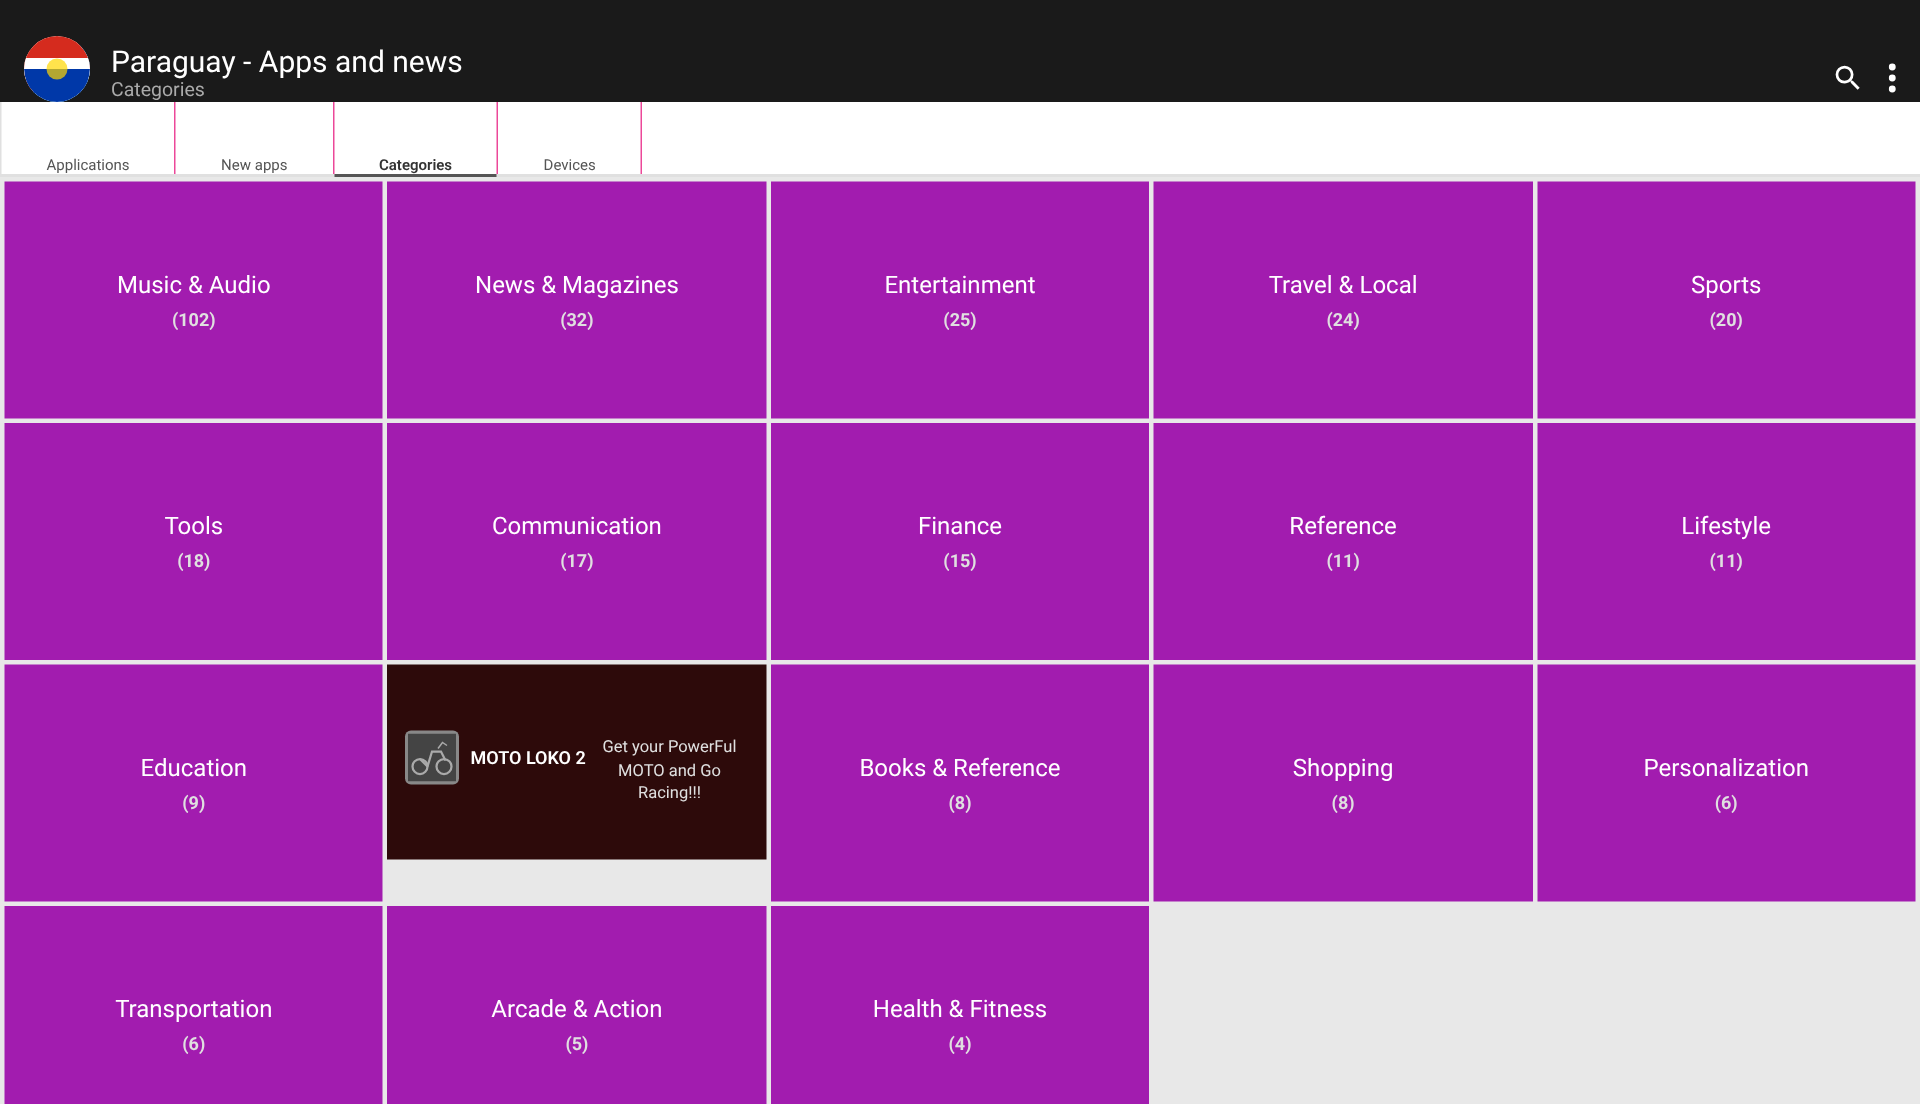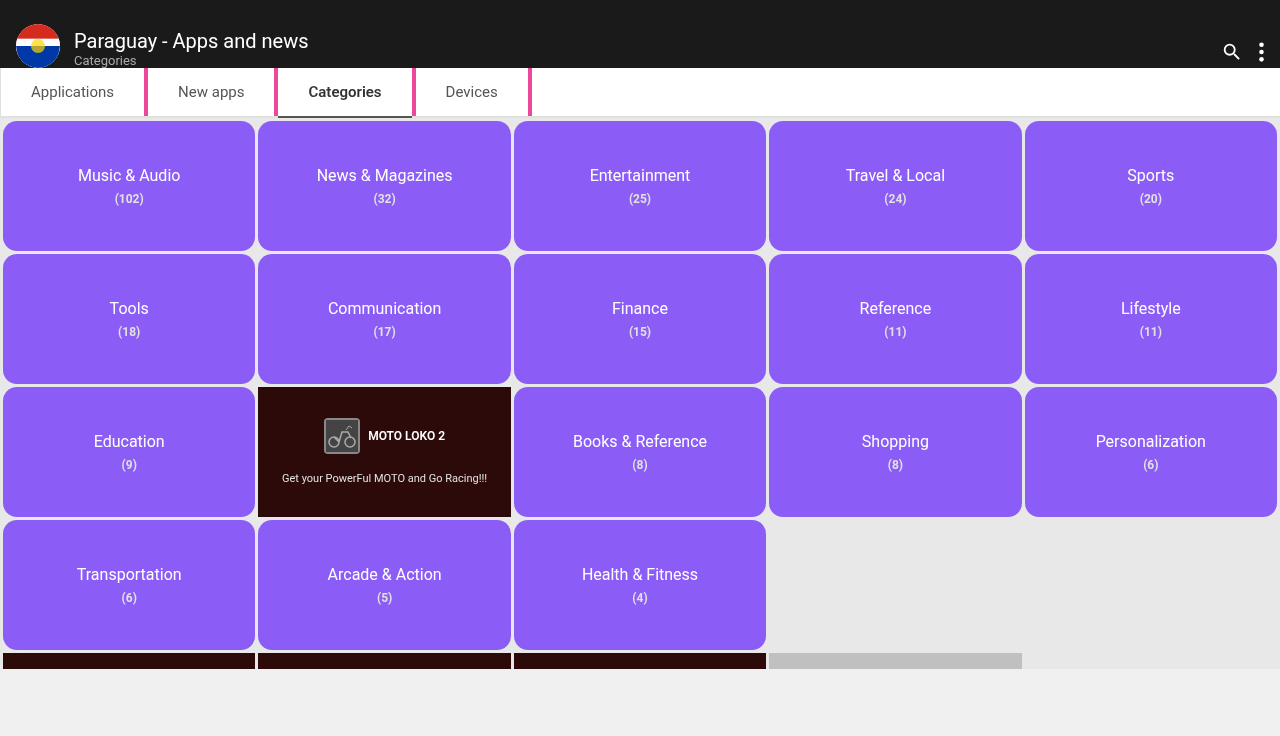--- a/index.html
+++ b/index.html
@@ -38,25 +38,25 @@
     .nav-tabs {
       background: white;
       display: flex;
       border-bottom: 2px solid #e0e0e0;
       height: 50px;
       align-items: stretch;
     }
     .nav-tab {
       padding: 0 30px;
       display: flex;
-      align-items: center;
-      font-size: 15px;
+      align-items: flex-end;
+      font-size: 10px;
       color: #555;
       cursor: pointer;
-      border-right: 4px solid #ec4899;
+      border-right: 1px solid #ec4899;
       position: relative;
       white-space: nowrap;
     }
     .nav-tab:first-child { border-left: 1px solid #e0e0e0; }
     .nav-tab.active {
       color: #333;
       font-weight: 600;
     }
     .nav-tab.active::after {
       content: '';
@@ -70,51 +70,50 @@
     
     .grid-container {
       background: #e8e8e8;
       padding: 3px;
       display: grid;
       grid-template-columns: repeat(5, 1fr);
       gap: 3px;
     }
 
     .category-card {
-      background: #8b5cf6;
+      background: #a21caf;
       color: white;
       display: flex;
       flex-direction: column;
       align-items: center;
       justify-content: center;
-      height: 130px;
+      height: 158px;
       cursor: pointer;
       position: relative;
       overflow: hidden;
-      border-radius: 14px;
     }
 
     .category-name {
       font-size: 16px;
       font-weight: 400;
       text-align: center;
       line-height: 1.3;
       margin-bottom: 6px;
     }
     .category-count {
       font-size: 12px;
       font-weight: 700;
       color: #e0e0e0;
     }
 
     
     .ad-card {
       background: #2d0a0a;
       display: flex;
-      flex-direction: column;
+      flex-direction: row;
       align-items: center;
       justify-content: center;
       height: 130px;
       padding: 10px;
       cursor: pointer;
     }
     .ad-header {
       display: flex;
       align-items: center;
       gap: 8px;

